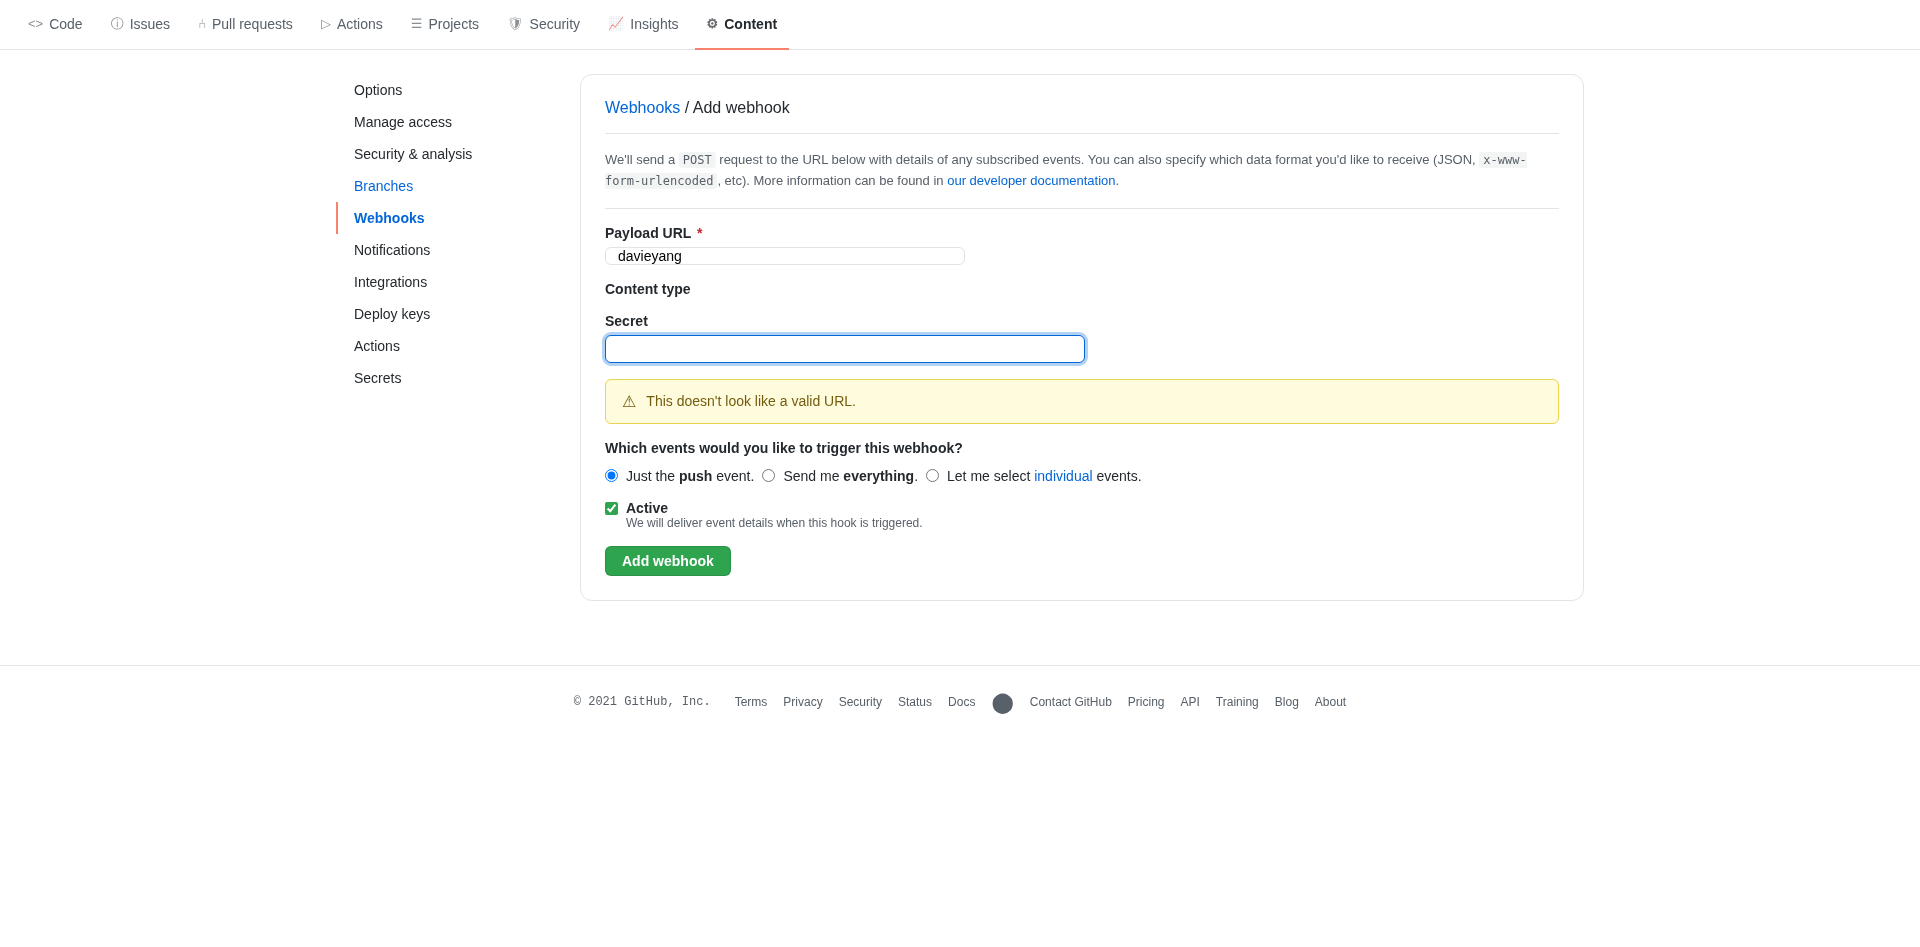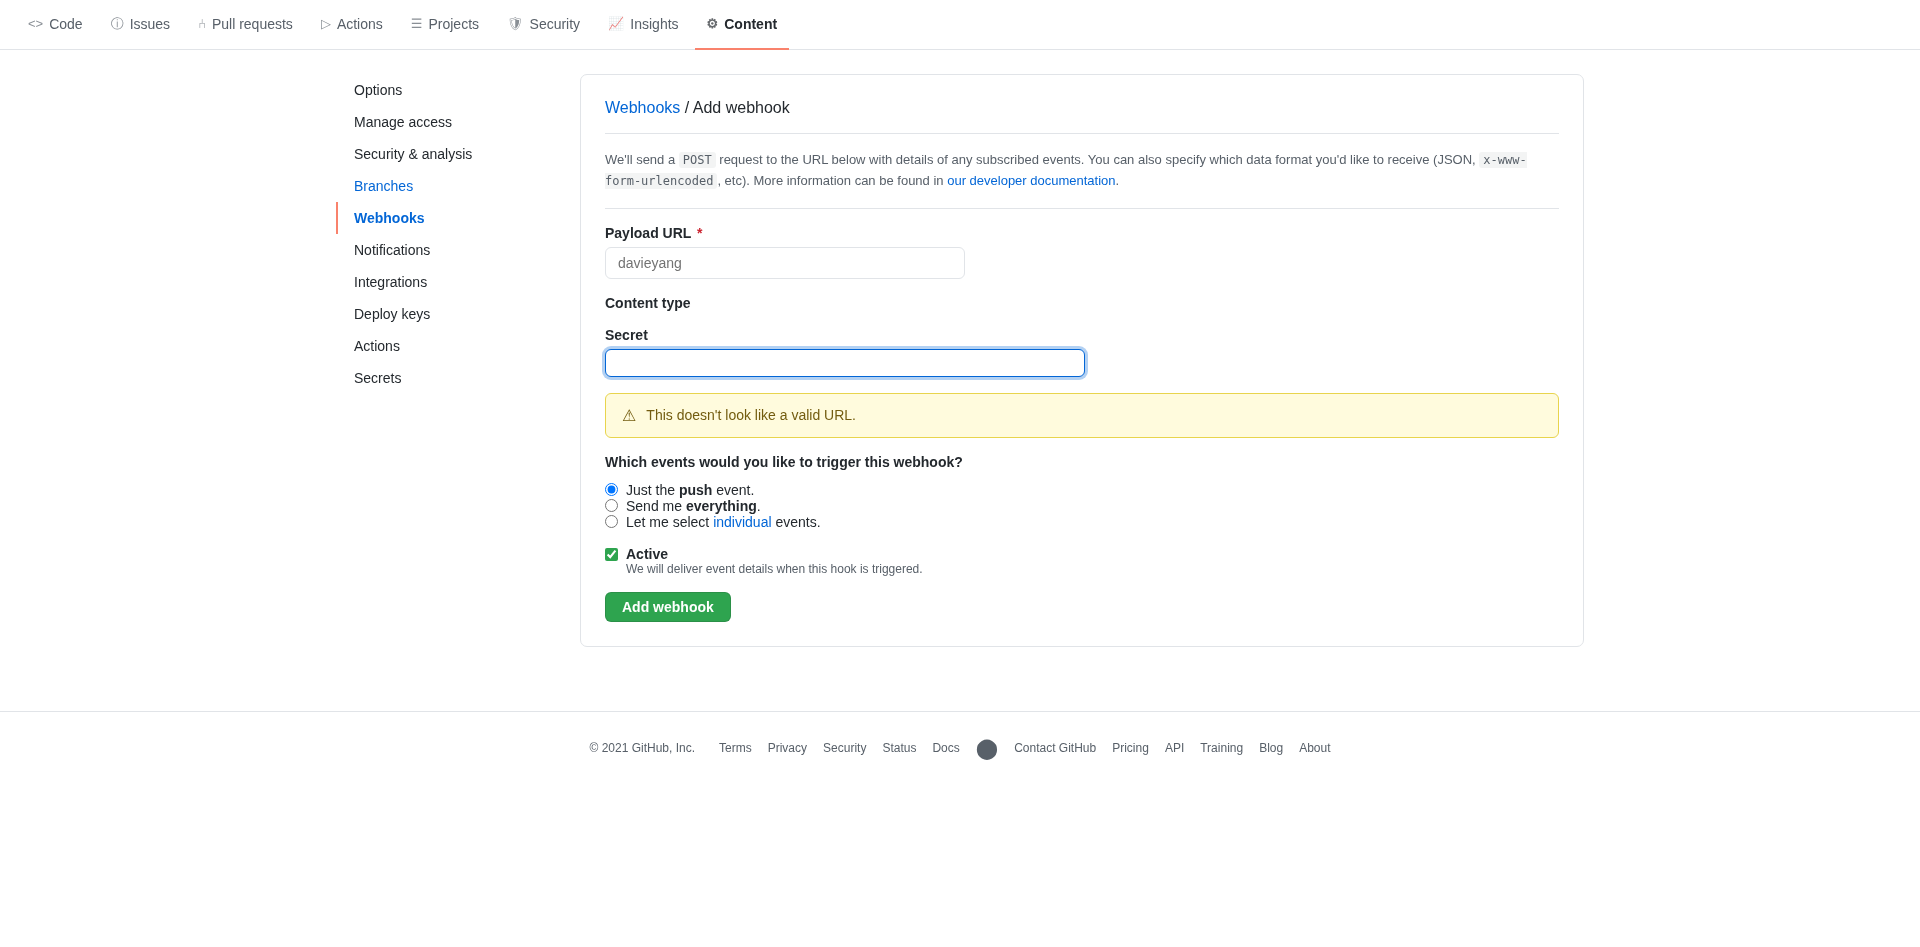--- a/index.html
+++ b/index.html
@@ -61,21 +61,21 @@
       color: #24292e;
       border-left: 2px solid #f9826c;
       background: #fff;
     }
     .sidebar-item.link-style { color: #0366d6; }
 
     
     .main-content {
       flex: 1;
       border: 1px solid #e1e4e8;
-      border-radius: 7px;
+      border-radius: 12px;
       padding: 24px;
       background: #fff;
     }
 
     .breadcrumb {
       font-size: 16px;
       margin-bottom: 16px;
       color: #0366d6;
     }
     .breadcrumb span { color: #24292e; }
@@ -92,26 +92,26 @@
       display: block;
       font-size: 14px;
       font-weight: 600;
       margin-bottom: 6px;
     }
     .required-star { color: #cb2431; margin-left: 2px; }
 
     .form-input {
       width: 100%;
       max-width: 360px;
-      padding: 7px 12px;
+      padding: 0 12px;
       font-size: 14px;
       border: 1px solid #e1e4e8;
       border-radius: 6px;
       outline: none;
-      color: #737373;
+      color: #000000;
     }
 
     .form-select {
       padding: 5px 12px;
       font-size: 14px;
       border: 1px solid #e1e4e8;
       border-radius: 6px;
       outline: none;
       color: #24292e;
       background: #fafbfc;
@@ -142,21 +142,21 @@
       padding: 12px 16px;
       margin-bottom: 16px;
       max-width: 100%;
       font-size: 14px;
       color: #735c0f;
     }
     .warning-icon { font-size: 16px; }
 
     .section-title { font-size: 14px; font-weight: 600; margin-bottom: 12px; }
 
-    .radio-group { display: flex; flex-direction: column; gap: 0; margin-bottom: 16px; }
+    .radio-group { display: flex; flex-direction: row; gap: 8px; margin-bottom: 16px; }
     .radio-label { display: flex; align-items: center; gap: 8px; font-size: 14px; cursor: pointer; }
     .radio-label input[type="radio"] { cursor: pointer; }
 
     .radio-label a { color: #0366d6; text-decoration: none; }
 
     .checkbox-row { display: flex; align-items: flex-start; gap: 8px; margin-bottom: 16px; }
     .checkbox-row input[type="checkbox"] { margin-top: 2px; cursor: pointer; accent-color: #2ea44f; }
     .checkbox-label { font-size: 14px; font-weight: 600; }
     .checkbox-sublabel { font-size: 12px; color: #586069; }
 
@@ -181,21 +181,21 @@
       display: flex;
       flex-wrap: wrap;
       justify-content: center;
       align-items: center;
       gap: 16px;
       font-size: 12px;
       color: #586069;
     }
     .footer a { color: #586069; text-decoration: none; }
     .footer-logo { font-size: 20px; color: #586069; }
-    .footer-copy { margin-right: 8px; }
+    .footer-copy { margin-right: 8px; font-family: Liberation Mono, monospace; }
   </style>
 </head>
 <body>
 
 <nav class="top-nav">
   <a class="nav-item">
     <span class="nav-icon">&lt;&gt;</span>
     <span>Code</span>
   </a>
   <a class="nav-item">

